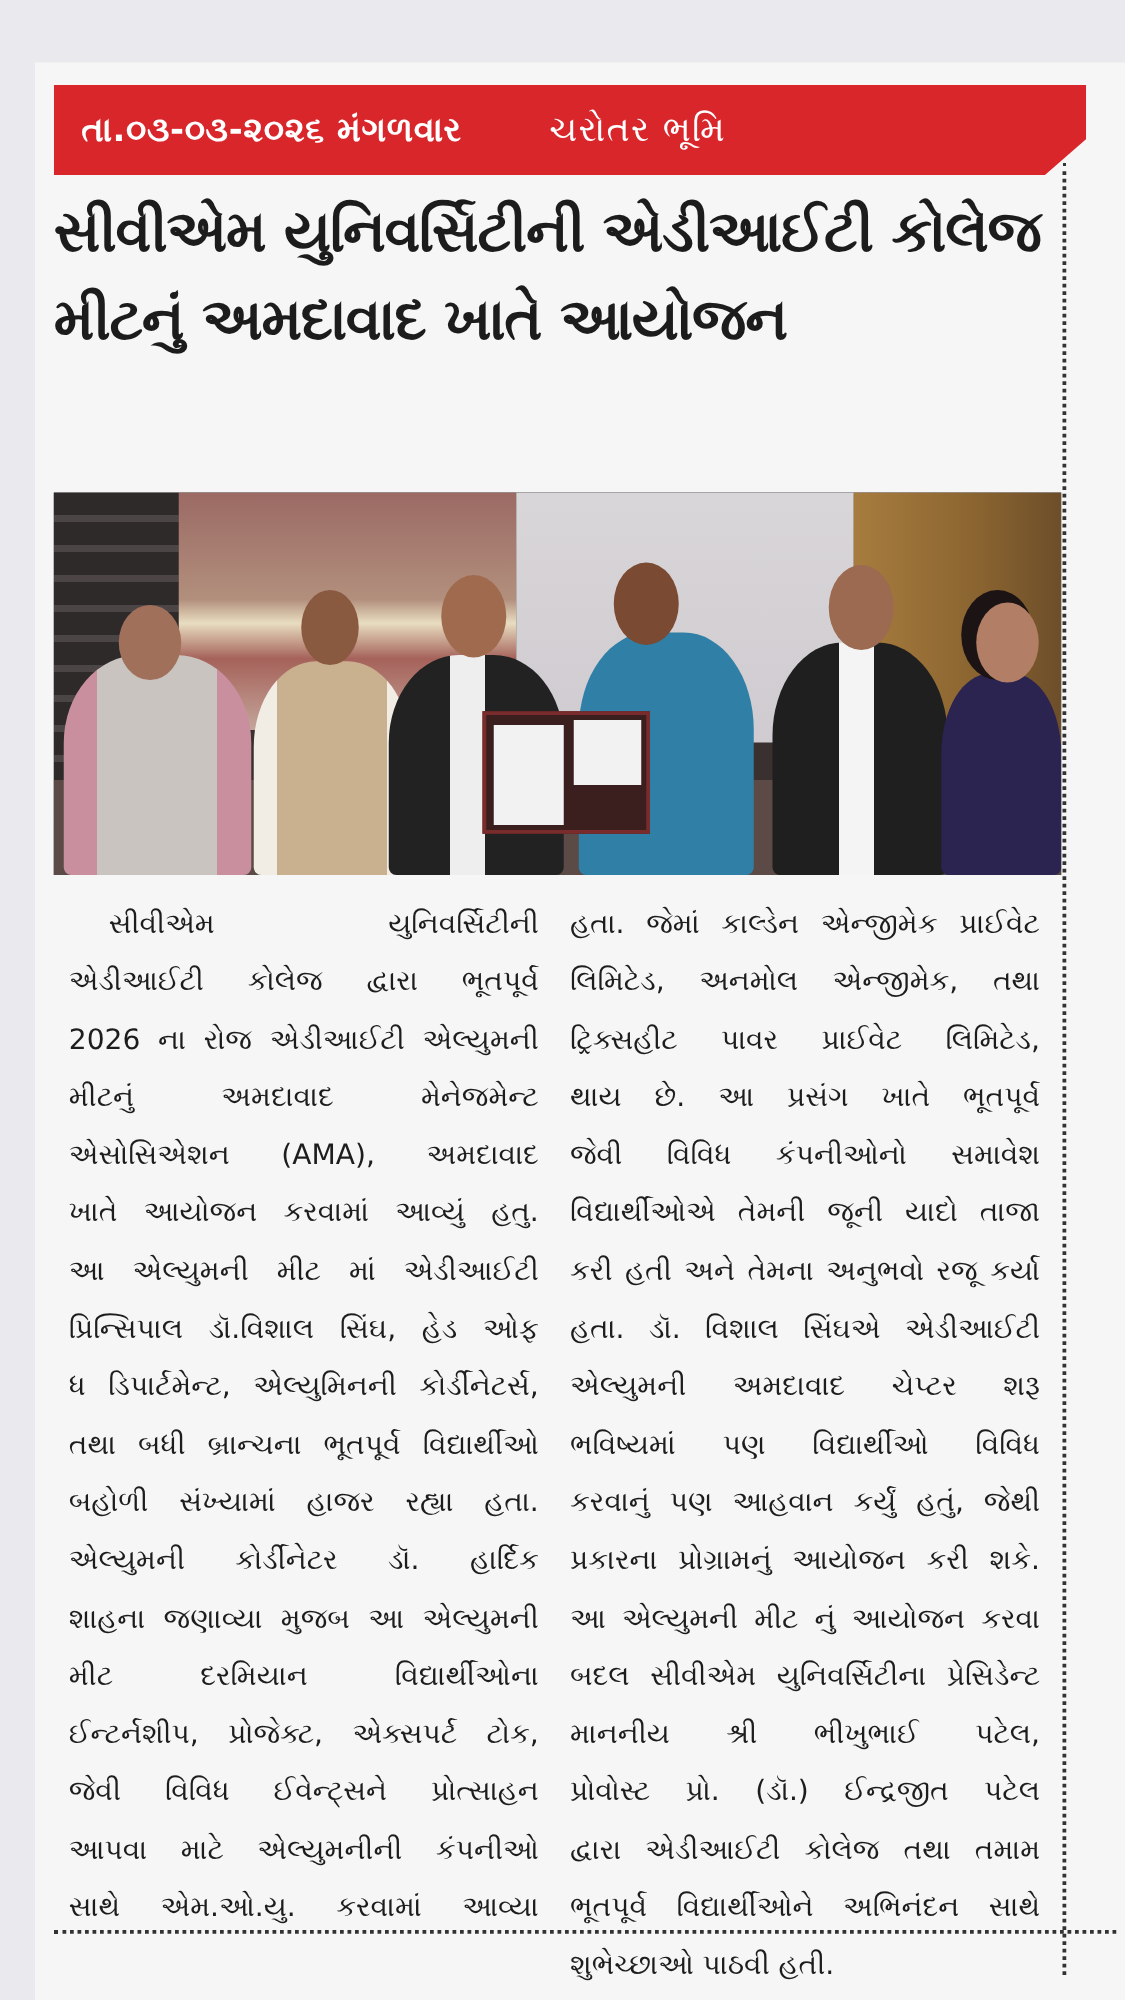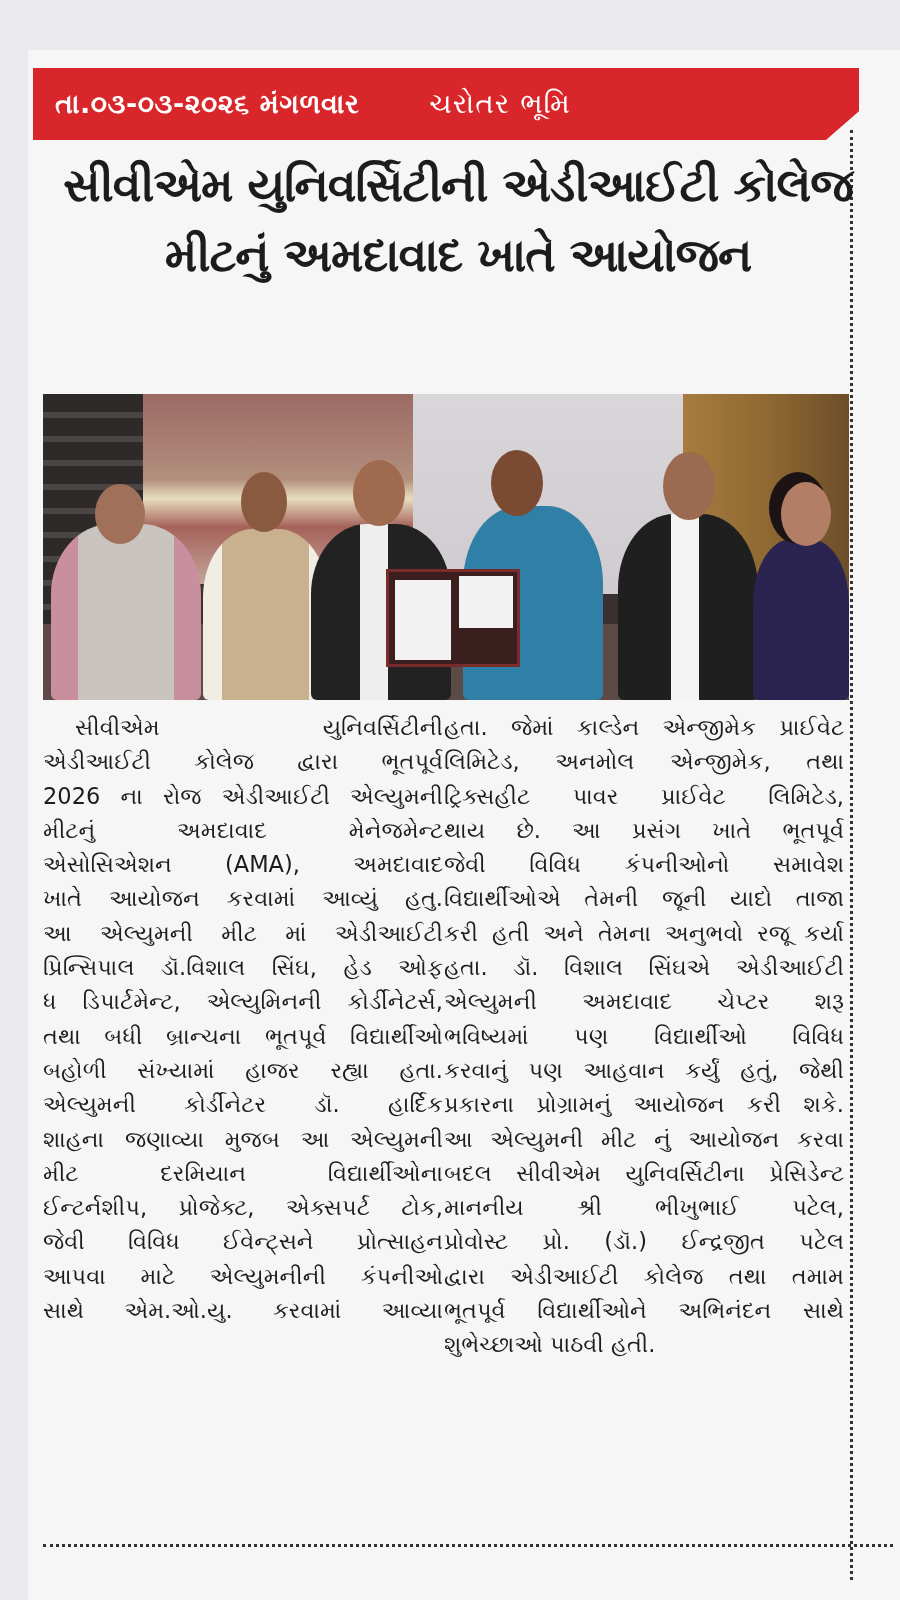--- a/index.html
+++ b/index.html
@@ -10,21 +10,21 @@
     position: relative;
   }
   .page {
     position: absolute;
     left: 28px; top: 50px;
     width: 872px; height: 1560px;
     background: #f6f6f6;
   }
   .masthead {
     position: absolute;
-    left: 5px; top: 18px;
+    left: 15px; top: 18px;
     width: 826px; height: 72px;
     background: #d9262b;
     clip-path: polygon(0 0, 100% 0, 100% 60%, 96% 100%, 0 100%);
     display: flex; align-items: center;
     padding-left: 22px;
   }
   .masthead .date {
     color: #ffffff;
     font-family: "DejaVu Sans", sans-serif;
     font-weight: bold;
@@ -35,21 +35,20 @@
     color: #ffffff;
     font-family: "DejaVu Sans", sans-serif;
     font-size: 28px;
     margin-left: 70px;
     letter-spacing: 1px;
   }
   .headline {
     position: absolute;
     left: 15px; top: 100px;
     width: 830px;
-    text-align: center;
     color: #1c1c1c;
     font-family: "DejaVu Sans", sans-serif;
     font-weight: bold;
     font-size: 46px;
     line-height: 70px;
     letter-spacing: -1px;
   }
   .photo {
     position: absolute;
     left: 15px; top: 344px;
@@ -77,21 +76,21 @@
     top: 660px;
     width: 400px;
     color: #1d1d1d;
     font-family: "DejaVu Sans", sans-serif;
     font-size: 22.5px;
     line-height: 34.3px;
     text-align: justify;
   }
   .col-left { left: 15px; }
   .col-right { left: 416px; }
-  .body-text p { margin: 0; text-align-last: justify; }
+  .body-text p { margin: 12px; text-align-last: justify; }
   .body-text p.last { text-align-last: left; }
   .body-text p.indent { text-indent: 32px; }
 
   .dots-v {
     position: absolute; left: 822px; top: 80px; width: 0; height: 1450px;
     border-left: 3px dotted #333;
   }
   .dots-h {
     position: absolute; left: 15px; top: 1494px; width: 850px; height: 0;
     border-top: 3px dotted #333;

